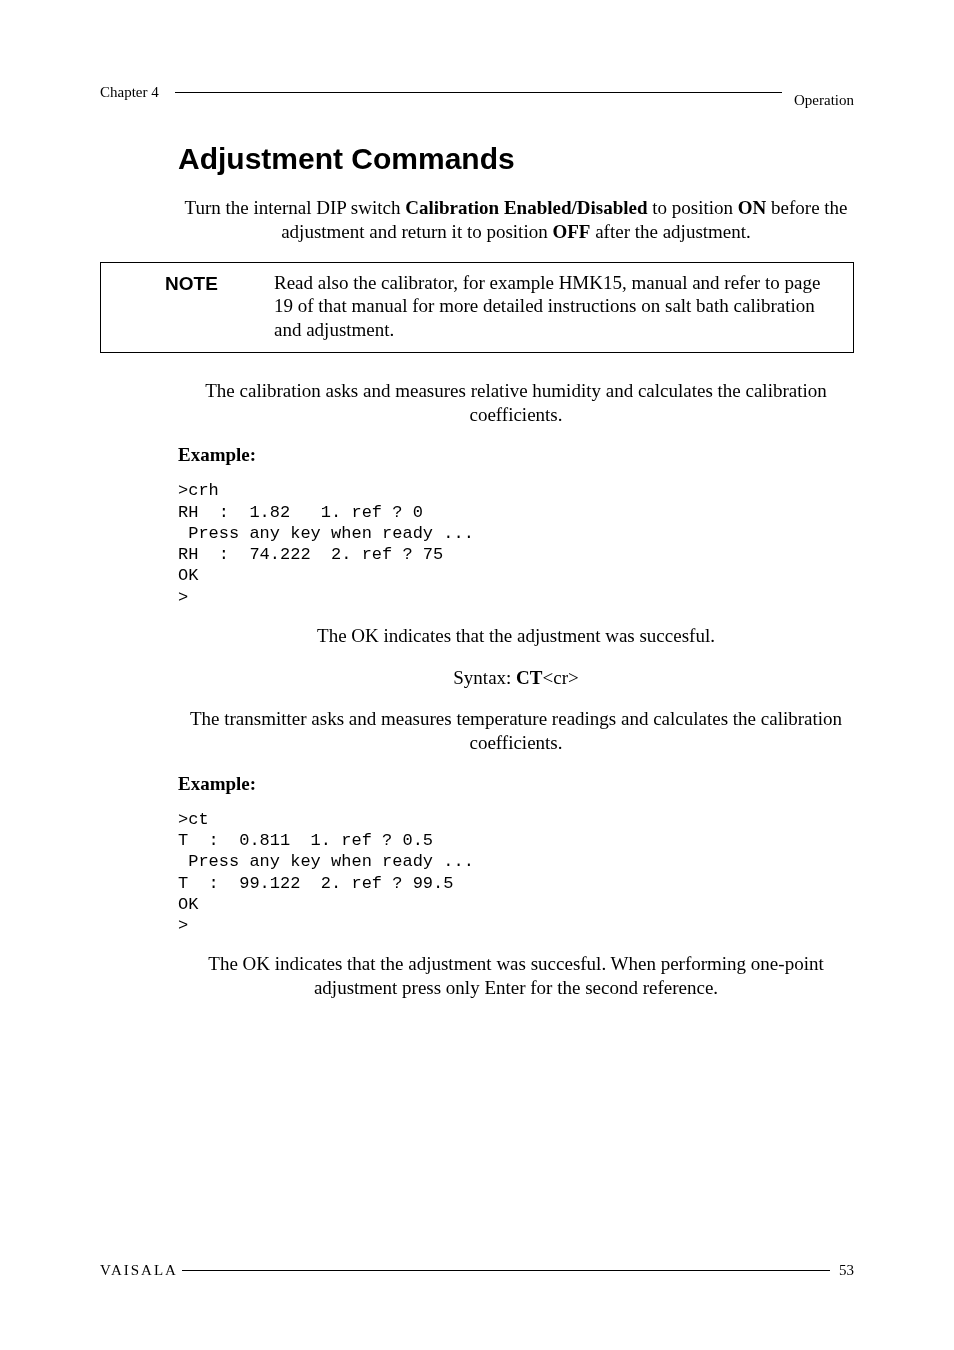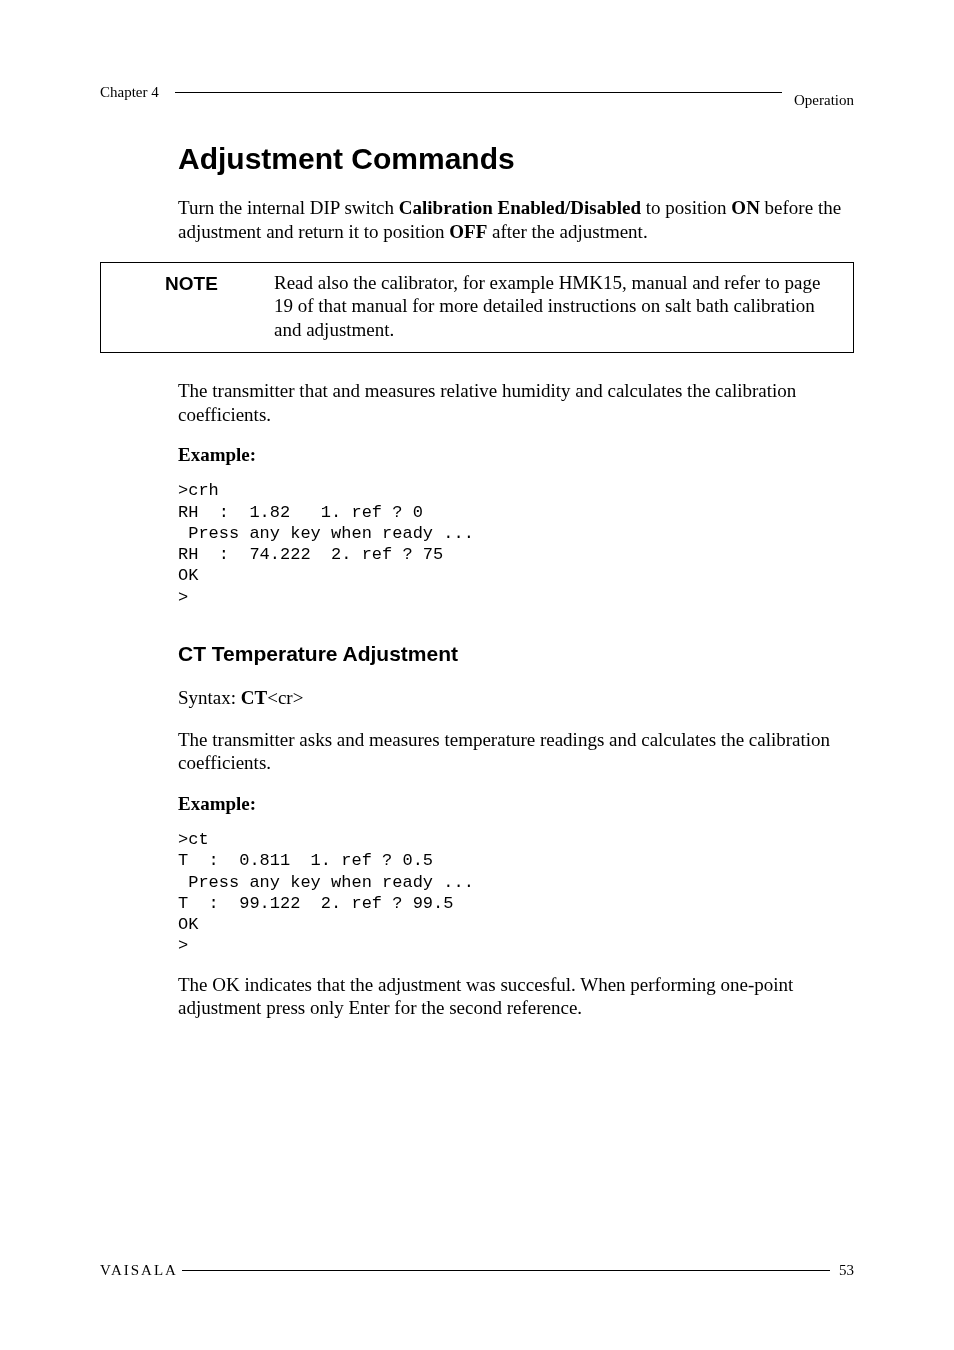--- a/index.html
+++ b/index.html
@@ -55,20 +55,21 @@
   h2.subsection {
     font-family: Arial, Helvetica, sans-serif;
     font-weight: bold;
     font-size: 21px;
     margin: 34px 0 20px 0;
   }
   p.body {
     font-size: 19px;
     line-height: 1.25;
     margin: 0 0 18px 0;
+    text-align: center;
   }
   .bold { font-weight: bold; }
   .note-box {
     border: 1px solid #000;
     margin: 0 0 26px 0;
     padding: 8px 14px 10px 8px;
     display: flex;
     align-items: flex-start;
   }
   .note-label {
@@ -145,33 +146,33 @@
 
   </div>
 
   <div class="note-box">
     <div class="note-label">NOTE</div>
     <div class="note-text">Read also the calibrator, for example HMK15, manual and refer to page 19 of that manual for more detailed instructions on salt bath calibration and adjustment.</div>
   </div>
 
   <div class="content-col">
 
-    <p class="body">The transmitter that and measures relative humidity and calculates the calibration coefficients.</p>
+    <p class="body">The calibration asks and measures relative humidity and calculates the calibration coefficients.</p>
 
     <p class="example-label">Example:</p>
 
     <pre class="code">&gt;crh
 RH  :  1.82   1. ref ? 0
  Press any key when ready ...
 RH  :  74.222  2. ref ? 75
 OK
 &gt;</pre>
 
+    <p class="body">The OK indicates that the adjustment was succesful.</p>
 
-    <h2 class="subsection">CT Temperature Adjustment</h2>
 
     <p class="body">
       <span>Syntax: </span><span class="bold">CT</span><span>&lt;cr&gt;</span>
     </p>
 
     <p class="body">The transmitter asks and measures temperature readings and calculates the calibration coefficients.</p>
 
     <p class="example-label">Example:</p>
 
     <pre class="code">&gt;ct

